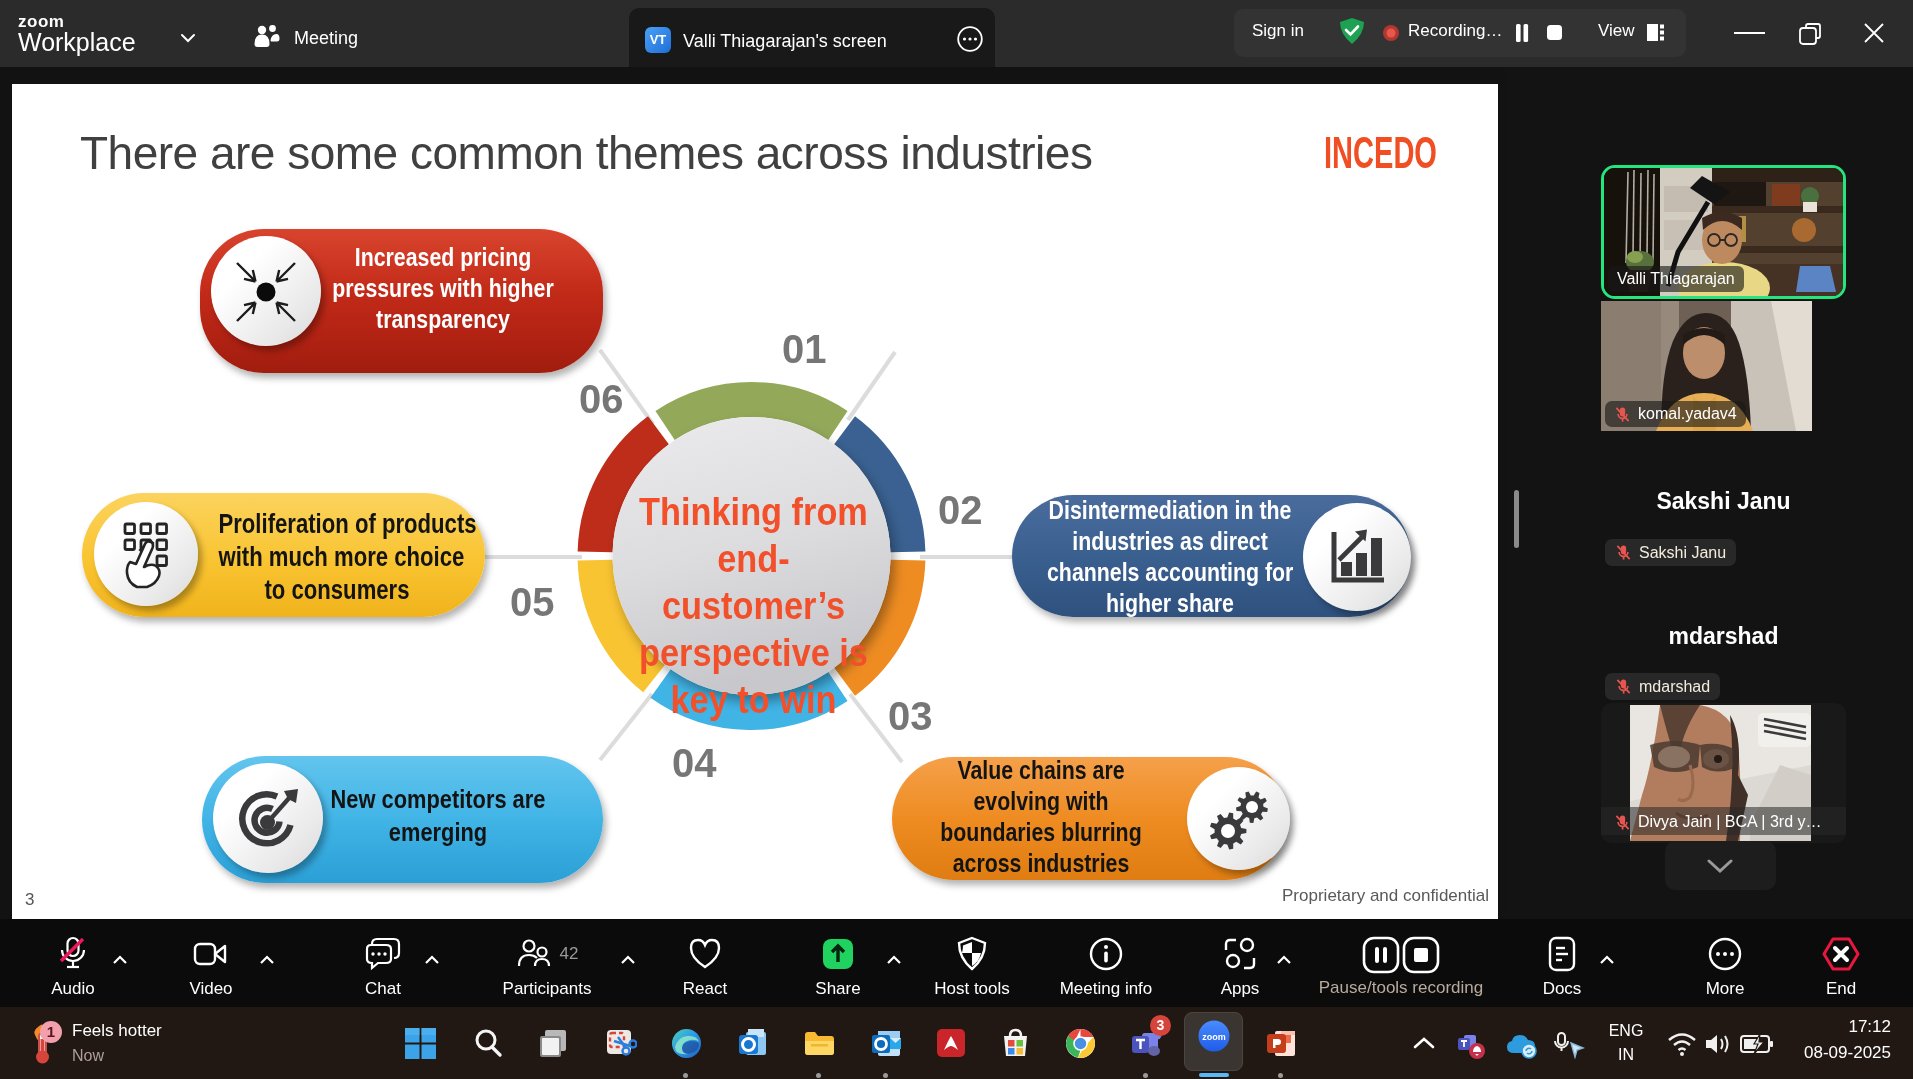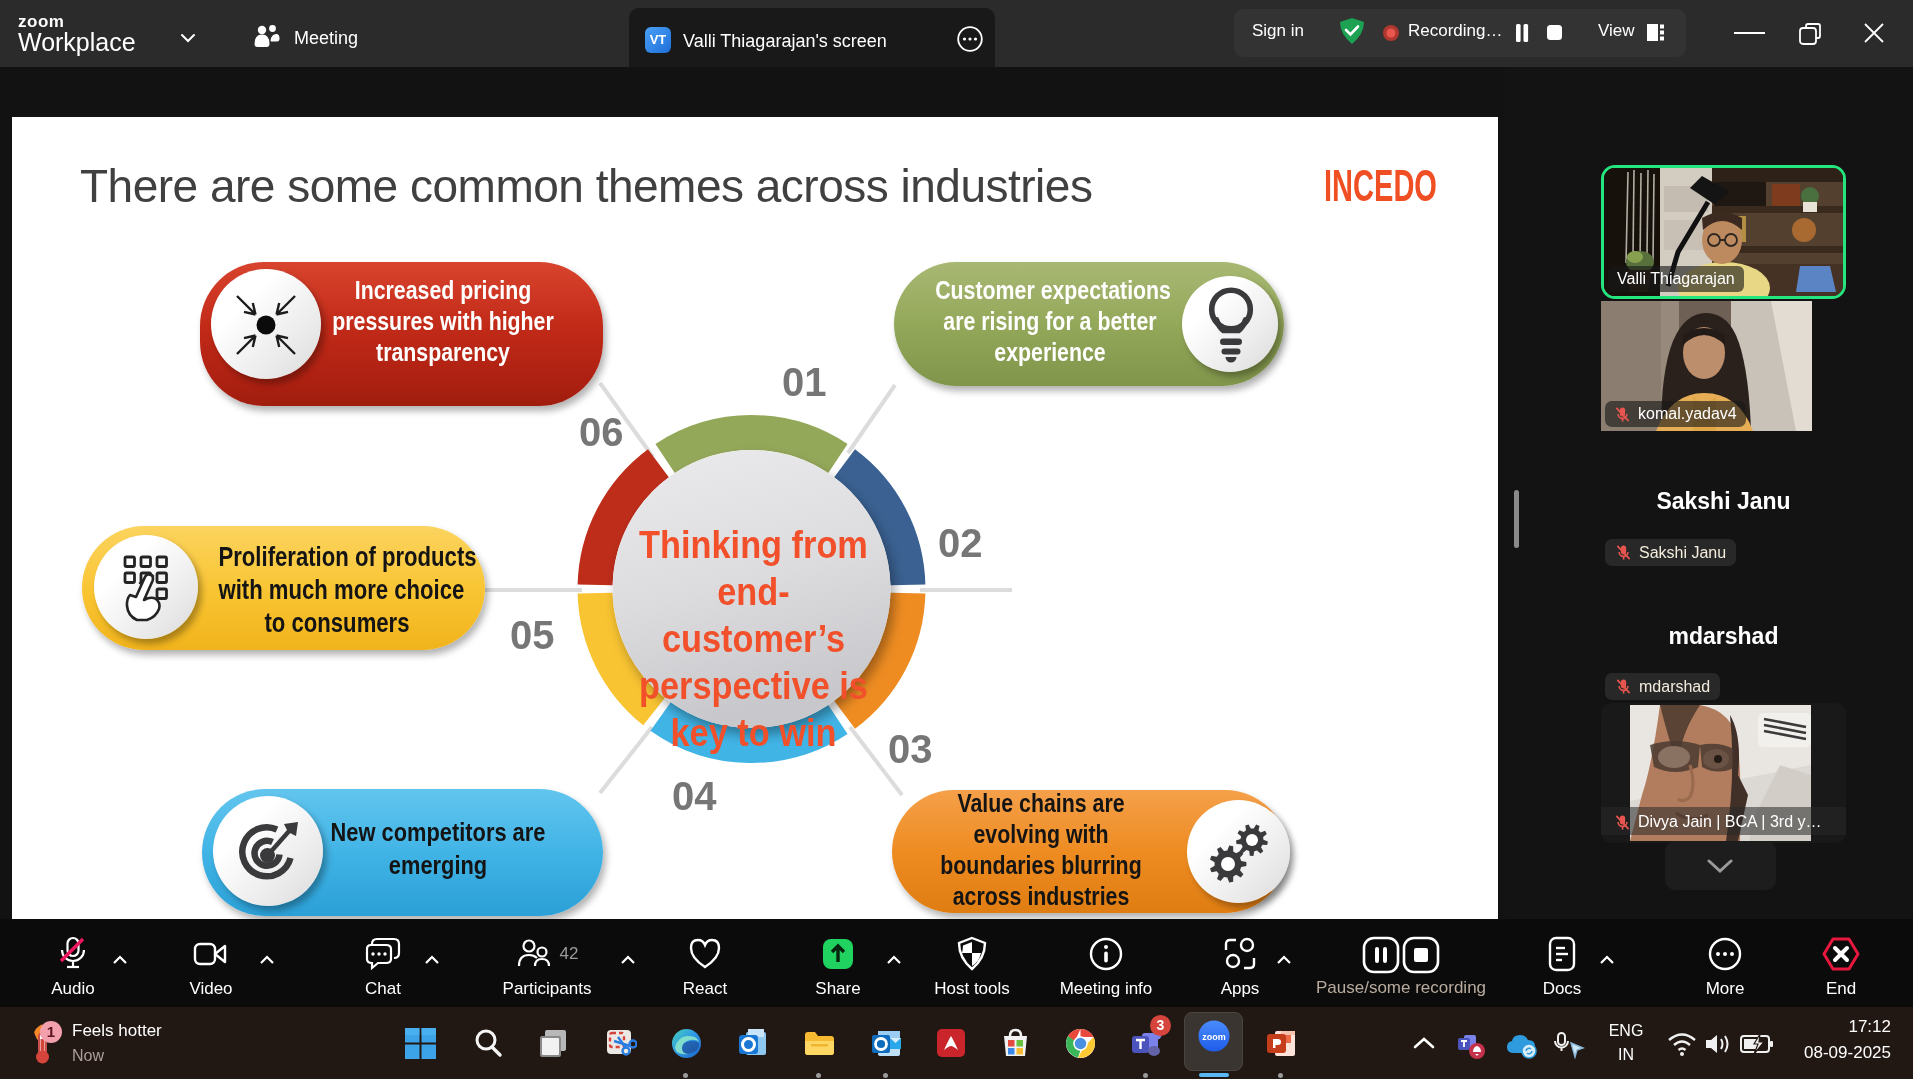--- a/index.html
+++ b/index.html
@@ -11,21 +11,21 @@
 #ztitle .z1 { font-size:17px; font-weight:700; letter-spacing:0.5px; }
 #ztitle .z2 { font-size:25px; font-weight:400; margin-top:-4px;text-align:center; }
 #tb-chev { position:absolute; left:180px; top:30px; width:16px; height:16px; }
 #tab-meeting { position:absolute; left:294px; top:28px; color:#fff; font-size:18px; }
 #tab-active { position:absolute; left:629px; top:8px; width:366px; height:59px; background:#191919; border-radius:10px 10px 0 0; }
 #vt-avatar { position:absolute; left:16px; top:19px; width:26px; height:26px; border-radius:6px; background:linear-gradient(135deg,#4aa0f5,#1e6fd9); color:#fff; font-size:13px; font-weight:700; text-align:center; line-height:26px; }
 #tab-active .tname { position:absolute; left:54px; top:23px; color:#fff; font-size:18px; }
 #ctrl-pill { position:absolute; left:1234px; top:9px; width:452px; height:48px; background:#333333; border-radius:9px; }
 
 #content { position:absolute; left:0; top:67px; width:1913px; height:852px; background:#121212; }
-#slide { position:absolute; left:12px; top:17px; width:1486px; height:835px; background:#ffffff; overflow:hidden;margin-top:33px; }
+#slide { position:absolute; left:12px; top:17px; width:1486px; height:835px; background:#ffffff; overflow:hidden; }
 
 #slide-title { position:absolute; left:68px; top:42px; font-size:46px; color:#404040; letter-spacing:-0.5px; }
 #logo { position:absolute; left:1312px; top:47px; font-size:44px; line-height:44px; font-weight:700; color:#f04e23; transform:scaleX(0.66); transform-origin:0 0; }
 .pill { position:absolute; border-radius:64px; box-shadow:3px 5px 7px rgba(0,0,0,0.30); }
 .pill .ptxt { position:absolute; font-weight:700; text-align:center; line-height:31px; font-size:26px; white-space:nowrap; transform:scaleX(0.82); }
 .pcirc { position:absolute; border-radius:50%; background:radial-gradient(circle at 38% 32%, #ffffff 0%, #f4f4f4 55%, #dededе 80%, #d2d2d2 100%);
   background:linear-gradient(135deg,#ffffff 30%,#e9e9e9 75%,#d8d8d8 100%); box-shadow:4px 5px 6px rgba(0,0,0,0.30); }
 .pcirc svg { position:absolute; left:50%; top:50%; transform:translate(-50%,-50%); }
 #pill-red { left:188px; top:145px; width:403px; height:144px; background:linear-gradient(180deg,#d8442e 0%,#c22a18 45%,#ae2112 80%,#a01d0e 100%); }
 #pill-green { left:882px; top:145px; width:390px; height:124px; background:linear-gradient(180deg,#a8b873 0%,#94a85a 50%,#80954a 100%); }
@@ -166,33 +166,30 @@
           <circle cx="38" cy="39" r="9.5" fill="#0b0b0b"></circle>
           <g stroke="#1c1c1c" stroke-width="2.4" fill="none">
             <path d="M9 10 L27.5 28.5 M27.5 28.5 L16 25.8 M27.5 28.5 L24.8 17"></path>
             <path d="M67 10 L48.5 28.5 M48.5 28.5 L60 25.8 M48.5 28.5 L51.2 17"></path>
             <path d="M9 68 L27.5 49.5 M27.5 49.5 L16 52.2 M27.5 49.5 L24.8 61"></path>
             <path d="M67 68 L48.5 49.5 M48.5 49.5 L60 52.2 M48.5 49.5 L51.2 61"></path>
           </g>
         </svg>
       </div>
     </div>
-    <div class="pill" id="pill-green">
-      <div class="ptxt" style="left:16px;top:13px;width:280px;color:#fff;">Customer expectations<br>are rising for a better<br>experience</div>
-      <div class="pcirc" style="left:288px;top:14px;width:96px;height:96px;">
-        <svg width="96" height="96" viewBox="0 0 96 96" style="left:50%;top:50%;transform:translate(-50%,-50%);">
-          <g stroke="#3a3a3c" stroke-width="5.6" fill="none" stroke-linecap="round">
-            <circle cx="49" cy="33.5" r="19.3"></circle>
-            <path d="M34.5 44 Q37 51 41.5 54.5 L56.5 54.5 Q61 51 63.5 44"></path>
-          </g>
-          <g fill="#3a3a3c">
-            <rect x="38" y="62.5" width="22" height="6.6" rx="3.3"></rect>
-            <rect x="39.5" y="72.5" width="19" height="6" rx="3"></rect>
-            <path d="M43.5 81 L54.5 81 A5.5 5.5 0 0 1 43.5 81 Z"></path>
-          </g>
+    <div class="pill" id="pill-blue">
+      <div class="ptxt" style="left:8px;top:0px;width:300px;color:#fff;">Disintermediation in the<br>industries as direct<br>channels accounting for<br>higher share</div>
+      <div class="pcirc" style="left:291px;top:8px;width:108px;height:108px;">
+        <svg width="62" height="62" viewBox="0 0 62 62">
+          <path d="M8 6 L8 54 L58 54" stroke="#3a3a3c" stroke-width="5" fill="none"></path>
+          <rect x="15" y="36" width="11" height="14" fill="#3a3a3c"></rect>
+          <rect x="30" y="27" width="11" height="23" fill="#3a3a3c"></rect>
+          <rect x="45" y="12" width="11" height="38" fill="#3a3a3c"></rect>
+          <line x1="13" y1="34" x2="36" y2="11" stroke="#3a3a3c" stroke-width="4.6"></line>
+          <path d="M39.5 15.5 L41 3.5 L29 5.5 Z" fill="#3a3a3c"></path>
         </svg>
       </div>
     </div>
     <div class="pill" id="pill-orange">
       <div class="ptxt" style="left:9px;top:-2px;width:280px;color:#141414;">Value chains are<br>evolving with<br>boundaries blurring<br>across industries</div>
       <div class="pcirc" style="left:295px;top:10px;width:103px;height:103px;">
         <svg width="64" height="64" viewBox="0 0 64 64">
             <path d="M56.5 19.7 L60.9 21.4 L60.2 24.9 L55.5 24.7 L54.0 27.2 L56.3 31.3 L53.5 33.5 L50.0 30.4 L47.3 31.3 L46.4 35.9 L42.8 35.8 L42.2 31.1 L39.5 30.1 L35.8 33.1 L33.1 30.7 L35.7 26.7 L34.3 24.2 L29.5 24.1 L29.0 20.6 L33.5 19.1 L34.1 16.3 L30.5 13.2 L32.4 10.2 L36.8 12.0 L39.0 10.2 L38.3 5.5 L41.6 4.4 L43.8 8.6 L46.7 8.6 L49.2 4.5 L52.5 5.9 L51.5 10.5 L53.6 12.4 L58.1 10.8 L59.8 14.0 L56.1 16.9 Z" fill="#3a3a3c" fill-rule="evenodd"></path>
             <circle cx="45" cy="20" r="6" fill="#fff"></circle>
             <path d="M34.2 41.0 L39.4 41.9 L39.4 46.1 L34.2 47.0 L33.0 50.2 L36.4 54.2 L33.8 57.4 L29.2 54.8 L26.2 56.4 L26.2 61.7 L22.2 62.5 L20.3 57.5 L17.0 56.9 L13.6 61.0 L10.0 58.9 L11.8 53.9 L9.7 51.3 L4.4 52.2 L3.0 48.4 L7.6 45.7 L7.6 42.3 L3.0 39.6 L4.4 35.8 L9.7 36.7 L11.8 34.1 L10.0 29.1 L13.6 27.0 L17.0 31.1 L20.3 30.5 L22.2 25.5 L26.2 26.3 L26.2 31.6 L29.2 33.2 L33.8 30.6 L36.4 33.8 L33.0 37.8 Z" fill="#3a3a3c" fill-rule="evenodd"></path>
@@ -474,21 +471,21 @@
       <svg width="38" height="38" viewBox="0 0 38 38">
           <rect x="2" y="2" width="34" height="34" rx="10" stroke="#fff" stroke-width="2.6" fill="none"></rect>
           <rect x="13" y="11" width="4" height="16" rx="2" fill="#fff"></rect>
           <rect x="21" y="11" width="4" height="16" rx="2" fill="#fff"></rect>
         </svg>
       <svg width="38" height="38" viewBox="0 0 38 38">
           <rect x="2" y="2" width="34" height="34" rx="10" stroke="#fff" stroke-width="2.6" fill="none"></rect>
           <rect x="12" y="12" width="14" height="14" rx="2" fill="#fff"></rect>
         </svg>
     </div>
-    <div class="lab" style="color:#b8ab9e;margin-top:4px;">Pause/some recording</div>
+    <div class="lab" style="color:#b8ab9e;margin-top:4px;">Pause/tools recording</div>
   </div>
   <div class="tbi" style="left:1532px;width:60px;">
     <svg width="32" height="36" viewBox="0 0 32 36">
         <rect x="4" y="2" width="24" height="32" rx="6" stroke="#fff" stroke-width="2.4" fill="none"></rect>
         <g stroke="#fff" stroke-width="2.4">
           <line x1="10" y1="12" x2="19" y2="12"></line>
           <line x1="10" y1="18" x2="22" y2="18"></line>
           <line x1="10" y1="24" x2="16" y2="24"></line>
         </g>
       </svg>

